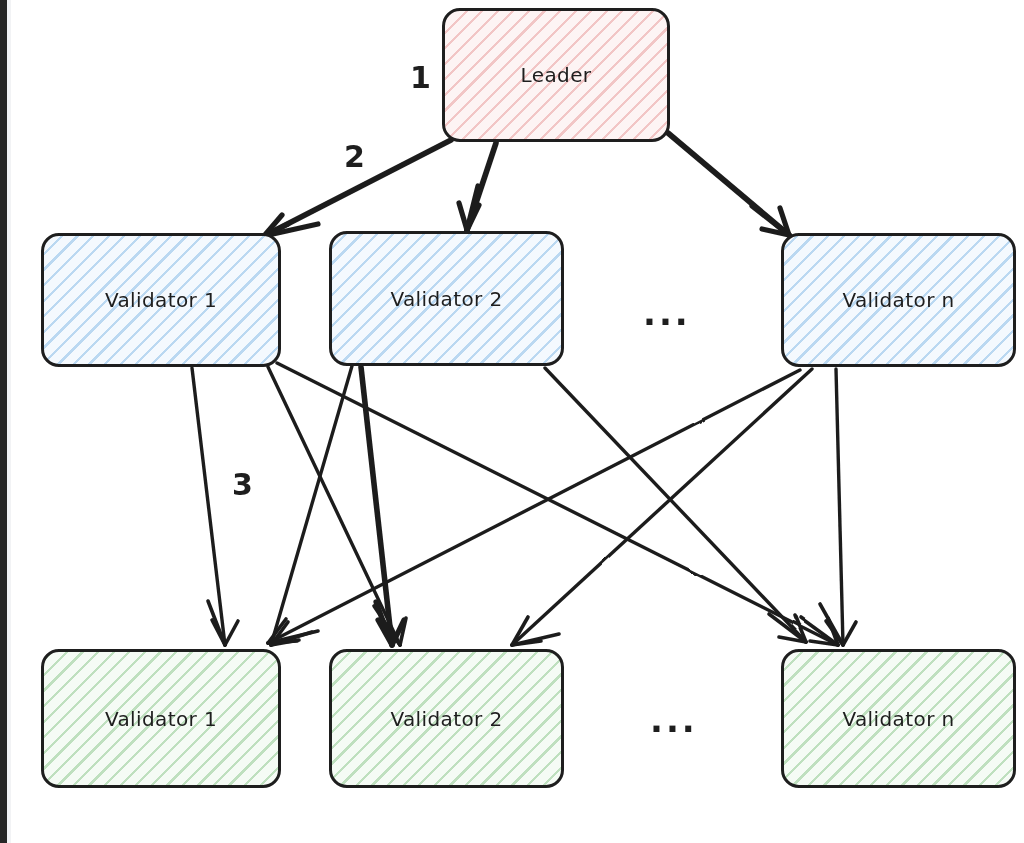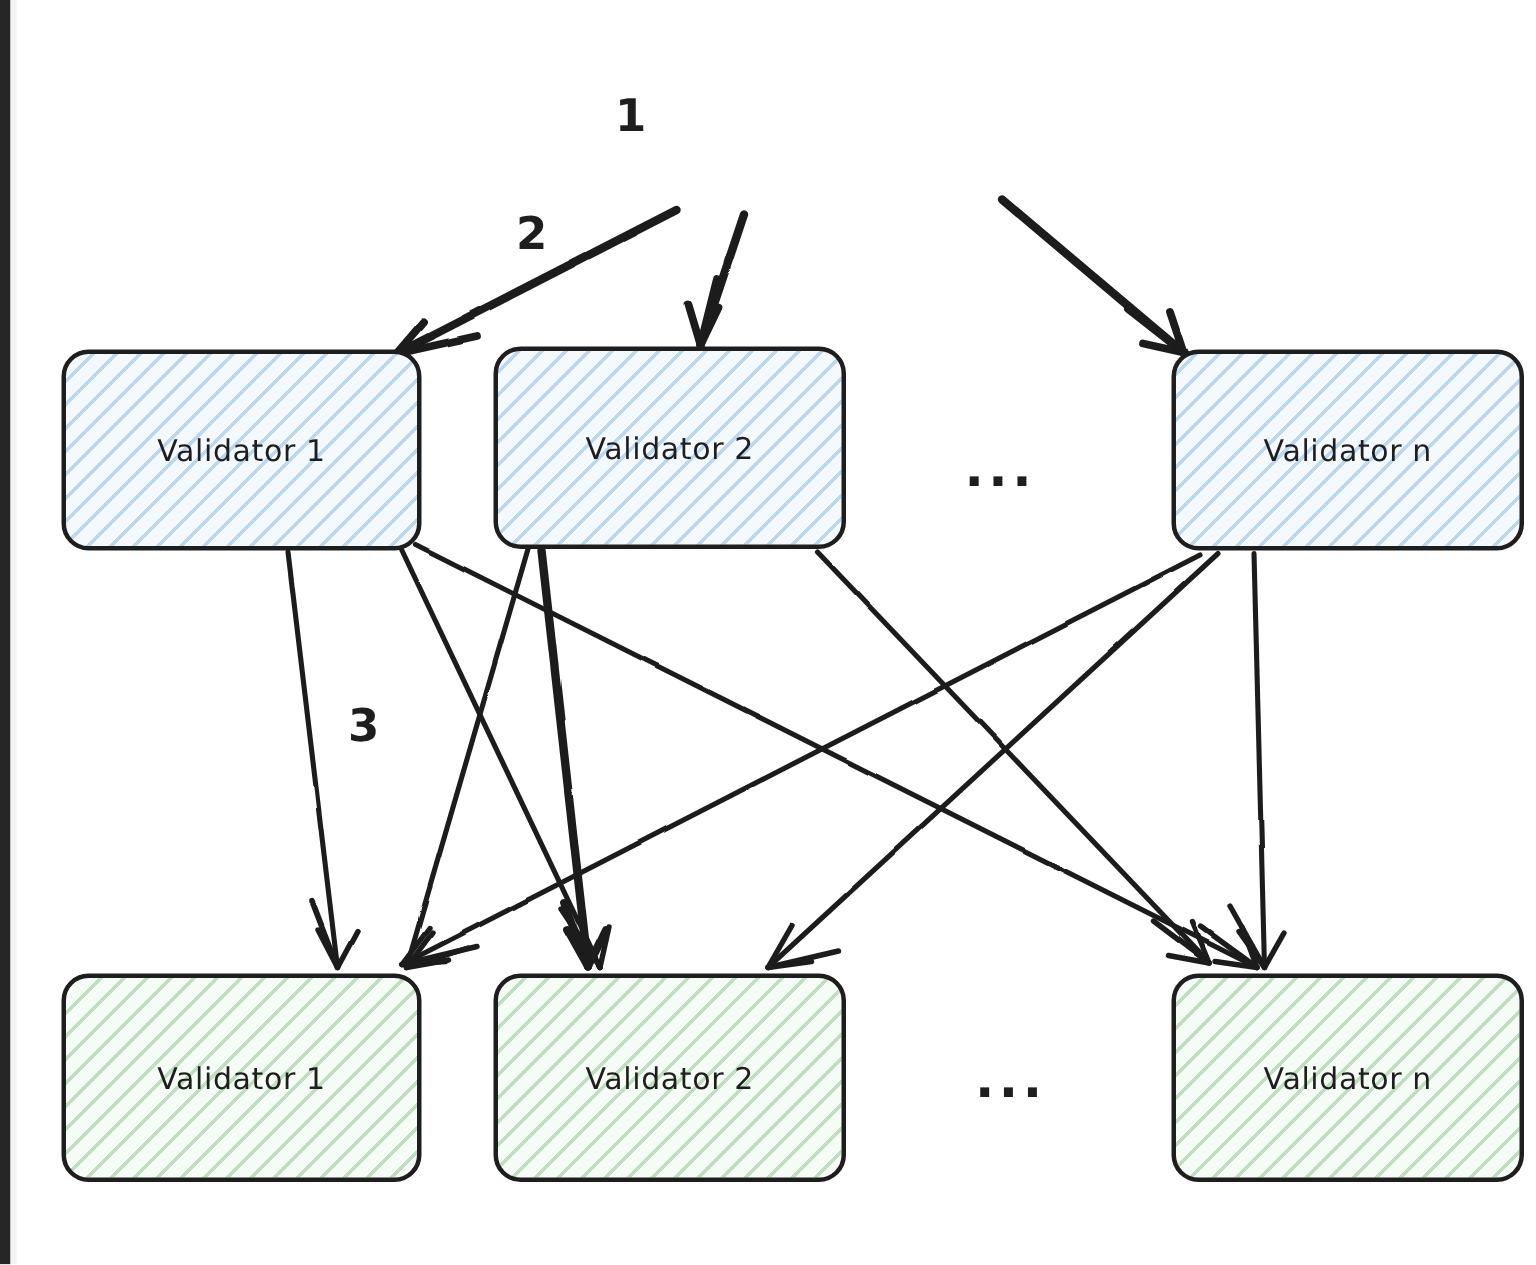--- a/index.html
+++ b/index.html
@@ -204,20 +204,23 @@
 
       <g>
         <path class="ln thin" d="M836,369 L843,645"></path>
         <path class="ah aht" d="M843,645 L826,621"></path>
         <path class="ah aht" d="M843,645 L856,622"></path>
         <path class="ah aht" d="M843,645 L820,604"></path>
       </g>
     </g>
   </svg>
 
+  <div class="node leader" style="left:442px; top:8px; width:228px; height:134px;">
+    <span>Leader</span>
+  </div>
 
   <div class="node vblue" style="left:41px; top:233px; width:240px; height:134px;">
     <span>Validator 1</span>
   </div>
   <div class="node vblue" style="left:329px; top:231px; width:235px; height:135px;">
     <span>Validator 2</span>
   </div>
   <div class="node vblue" style="left:781px; top:233px; width:235px; height:134px;">
     <span>Validator n</span>
   </div>

